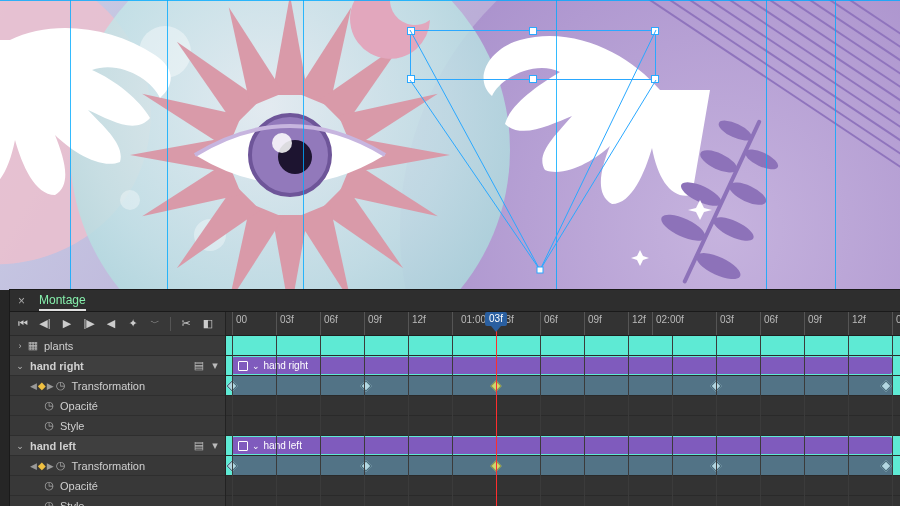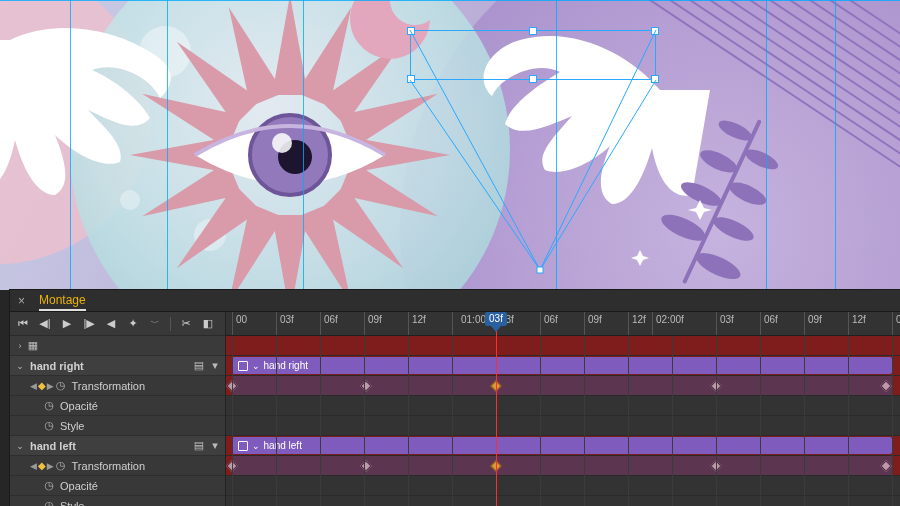--- a/index.html
+++ b/index.html
@@ -34,21 +34,21 @@
     position: absolute; left: 10px; top: 290px; width: 890px; height: 216px;
     background: #383838;
     box-shadow: 0 0 0 1px #1a1a1a;
   }
   .panel-tabs {
     height: 22px; background:#2e2e2e; border-bottom:1px solid #1a1a1a;
     display:flex; align-items:center; gap:14px; padding-left:8px;
   }
   .panel-close { color:#aaa; font-size:12px; line-height:1; cursor:pointer; }
   .panel-tab {
-    color:#eab308; font-size:12px; height:100%; display:flex; align-items:center;
+    color:#86efac; font-size:12px; height:100%; display:flex; align-items:center;
     border-bottom:2px solid transparent;
   }
   .panel-tab.active { border-bottom-color:#e0e0e0; }
 
   .panel-body { display:flex; height: calc(100% - 22px); }
 
   
   .leftcol { width:216px; background:#383838; border-right:1px solid #222; display:flex; flex-direction:column; }
 
   .toolbar-row {
@@ -76,21 +76,21 @@
   .row .end-icon { width:16px; text-align:center; color:#bbb; }
   .row .stopwatch { width:14px; text-align:center; color:#aaa; }
   .indent-1 { padding-left:18px; }
   .indent-2 { padding-left:32px; }
 
   .kf-ctrl { display:flex; align-items:center; gap:1px; margin-left:2px; }
   .kf-ctrl span { font-size:9px; color:#999; }
   .kf-ctrl .dia { color:#f0c040; font-size:10px; }
 
   
-  .rightcol { flex:1; background:#7f1d1d; display:flex; flex-direction:column; position:relative; }
+  .rightcol { flex:1; background:#5eead4; display:flex; flex-direction:column; position:relative; }
 
   .ruler {
     height:24px; background:#333; border-bottom:1px solid #1f1f1f;
     position:relative; overflow:hidden;
   }
   .ruler .tick {
     position:absolute; top:0; height:100%; border-left:1px solid #555;
     padding-left:3px; font-size:10px; color:#bbb; display:flex; align-items:flex-start;
     padding-top:2px;
   }
@@ -303,20 +303,21 @@
         <span class="tool-btn">✂</span>
         <span class="tool-btn">◧</span>
         <span class="tool-spacer"></span>
       </div>
 
       <div class="tree">
 
         <div class="row">
           <span class="chev">›</span>
           <span class="folder-icon">▦</span>
+          <span class="lbl">plants</span>
         </div>
 
         <div class="row obj">
           <span class="chev">⌄</span>
           <span class="lbl" style="font-weight:600">hand right</span>
           <span class="end-icon" title="options">▤</span>
           <span class="end-icon">▾</span>
         </div>
         <div class="row prop indent-1">
           <span class="kf-ctrl">

